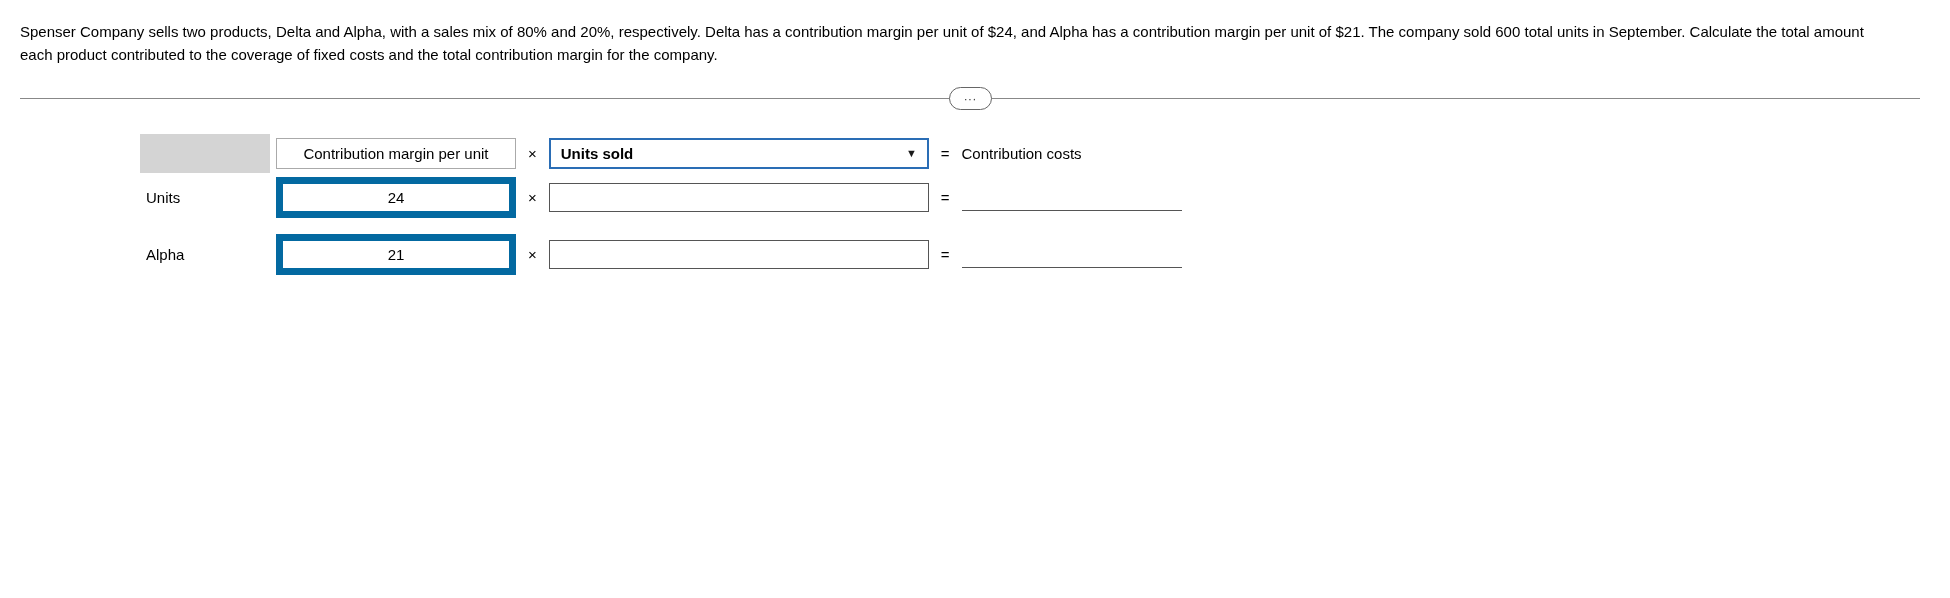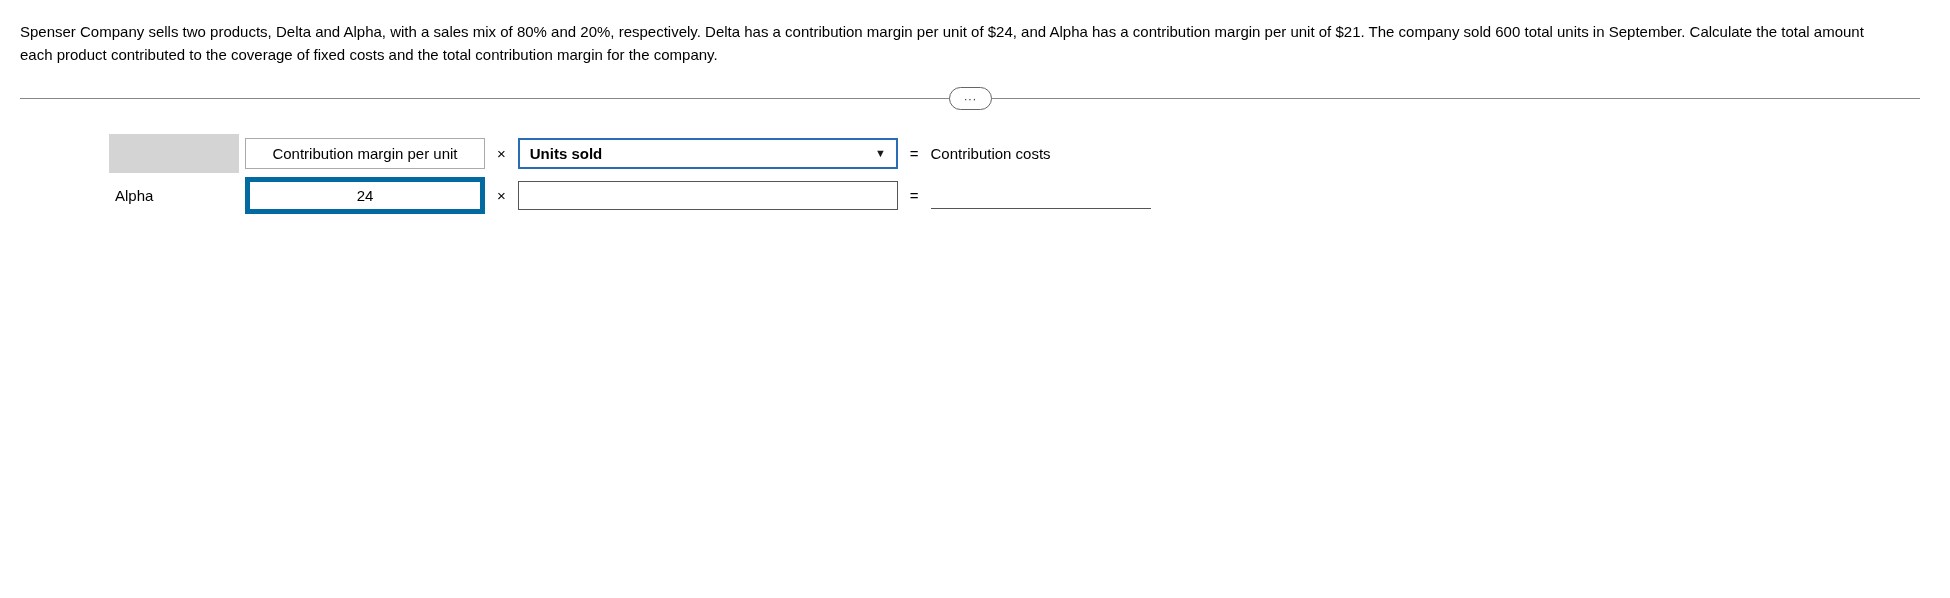--- a/index.html
+++ b/index.html
@@ -58,21 +58,21 @@
       color: #444;
     }
 
     .instruction-text {
       font-size: 15px;
       margin-bottom: 18px;
       max-width: 1880px;
     }
 
     .formula-table {
-      margin-left: 89px;
+      margin-left: 120px;
       border-collapse: collapse;
     }
 
     .formula-table td {
       padding: 4px 6px;
       vertical-align: middle;
       white-space: nowrap;
     }
 
     
@@ -125,21 +125,21 @@
     }
 
     
     .row-label {
       font-size: 15px;
       padding-right: 14px;
       text-align: left;
     }
 
     .input-box {
-      border: 5px solid #0369a1;
+      border: 7px solid #0369a1;
       padding: 5px 10px;
       font-size: 15px;
       text-align: center;
       min-width: 240px;
       background: #fff;
     }
 
     .input-box-wide {
       border: 1px solid #555;
       padding: 5px 10px;
@@ -203,37 +203,57 @@
         <td class="operator-cell">
           <span>=</span>
         </td>
         <td class="contribution-margin-label">
           <span>Contribution costs</span>
         </td>
       </tr>
 
       <tr>
         <td class="row-label" style="padding-right:14px;">
+          <span>Units</span>
+        </td>
+        <td>
+          <input class="input-box" type="text" value="24" readonly="" style="min-width: 240px; text-align: center;">
+        </td>
+        <td class="operator-cell">
+          <span>×</span>
+        </td>
+        <td>
+          <input class="input-box-wide" type="text" value="" style="min-width: 380px;">
+        </td>
+        <td class="operator-cell">
+          <span>=</span>
+        </td>
+        <td>
+          <input class="input-box-result" type="text" value="" style="min-width: 220px;">
+        </td>
+      </tr>
+
+      <tr style="height:8px;"></tr>
+
+      <tr>
+        <td class="row-label" style="padding-right:14px;">
           <span>Alpha</span>
         </td>
         <td>
-          <input class="input-box" type="text" value="24" readonly="" style="min-width: 240px; text-align: center;">
+          <input class="input-box" type="text" value="21" readonly="" style="min-width: 240px; text-align: center;">
         </td>
         <td class="operator-cell">
           <span>×</span>
         </td>
         <td>
           <input class="input-box-wide" type="text" value="" style="min-width: 380px;">
         </td>
         <td class="operator-cell">
           <span>=</span>
         </td>
         <td>
           <input class="input-box-result" type="text" value="" style="min-width: 220px;">
         </td>
       </tr>
-
-      <tr style="height:8px;"></tr>
-
     </tbody>
   </table>
 
 </div>
 
 </body></html>

